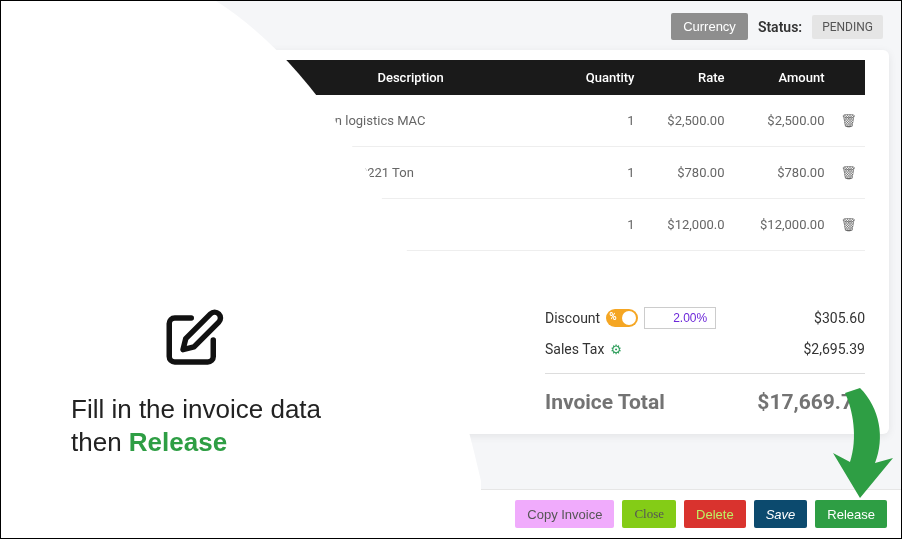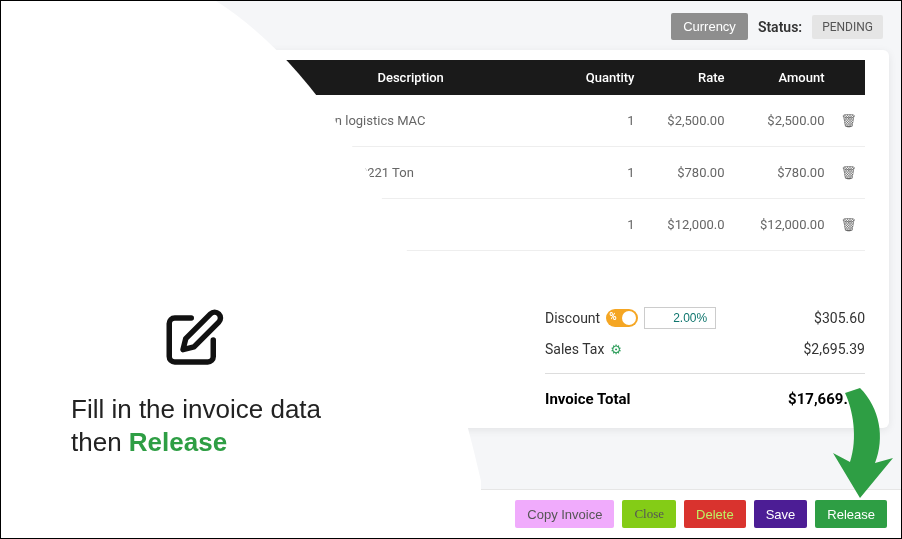--- a/index.html
+++ b/index.html
@@ -111,41 +111,41 @@
   .toggle::after {
     content:""; position:absolute; right:2px; top:2px;
     width:14px; height:14px; border-radius:50%; background:#fff;
   }
   .pctbadge {
     position: absolute; left: 3px; top: 2px;
     color: #fff; font-size: 10px; font-weight: 700;
   }
   .pctbox {
     border: 1px solid #ccc; padding: 3px 8px; font-size: 12px;
-    width: 72px; text-align: right; color: #0f766e;
+    width: 72px; text-align: right; color: #6d28d9;
   }
   .gear { color: #2e9e5b; font-size: 13px; }
   .hr { height: 1px; background: #ddd; margin: 10px 0; }
-  .grand { font-weight: 700; font-size: 15px; color: #000000; }
+  .grand { font-weight: 700; font-size: 21px; color: #737373; }
   .notes {
     position: absolute; left: 40px; top: 330px;
     color: #cfcfcf; font-size: 12px; line-height: 1.7;
   }
   .actionbar {
     position: absolute;
     left: 0; right: 0; bottom: 0;
     background: #fff;
     border-top: 1px solid #e6e6e6;
     padding: 10px 14px;
     display: flex; justify-content: flex-end; gap: 8px;
   }
   .btn-copy { background: #f0abfc; color: #555; }
   .btn-close { background: #84cc16; color: #555; font-family: Liberation Serif, serif; }
   .btn-delete { background: #d9332e; color: #bef264; }
-  .btn-save { background: #4c1d95; color: #fff; }
+  .btn-save { background: #0c4a6e; color: #fff; font-style: italic; }
   .btn-release { background: #2e9e44; color: #fff; }
   .overlay {
     position: absolute; top:0; left:0; bottom:0;
     width: 480px;
     background: #fff;
     z-index: 10;
     clip-path: path('M 0 0 L 215 0 C 340 80 430 260 480 480 L 480 539 L 0 539 Z');
   }
   .callout-icon {
     position: absolute; left: 160px; top: 306px; z-index: 11;

